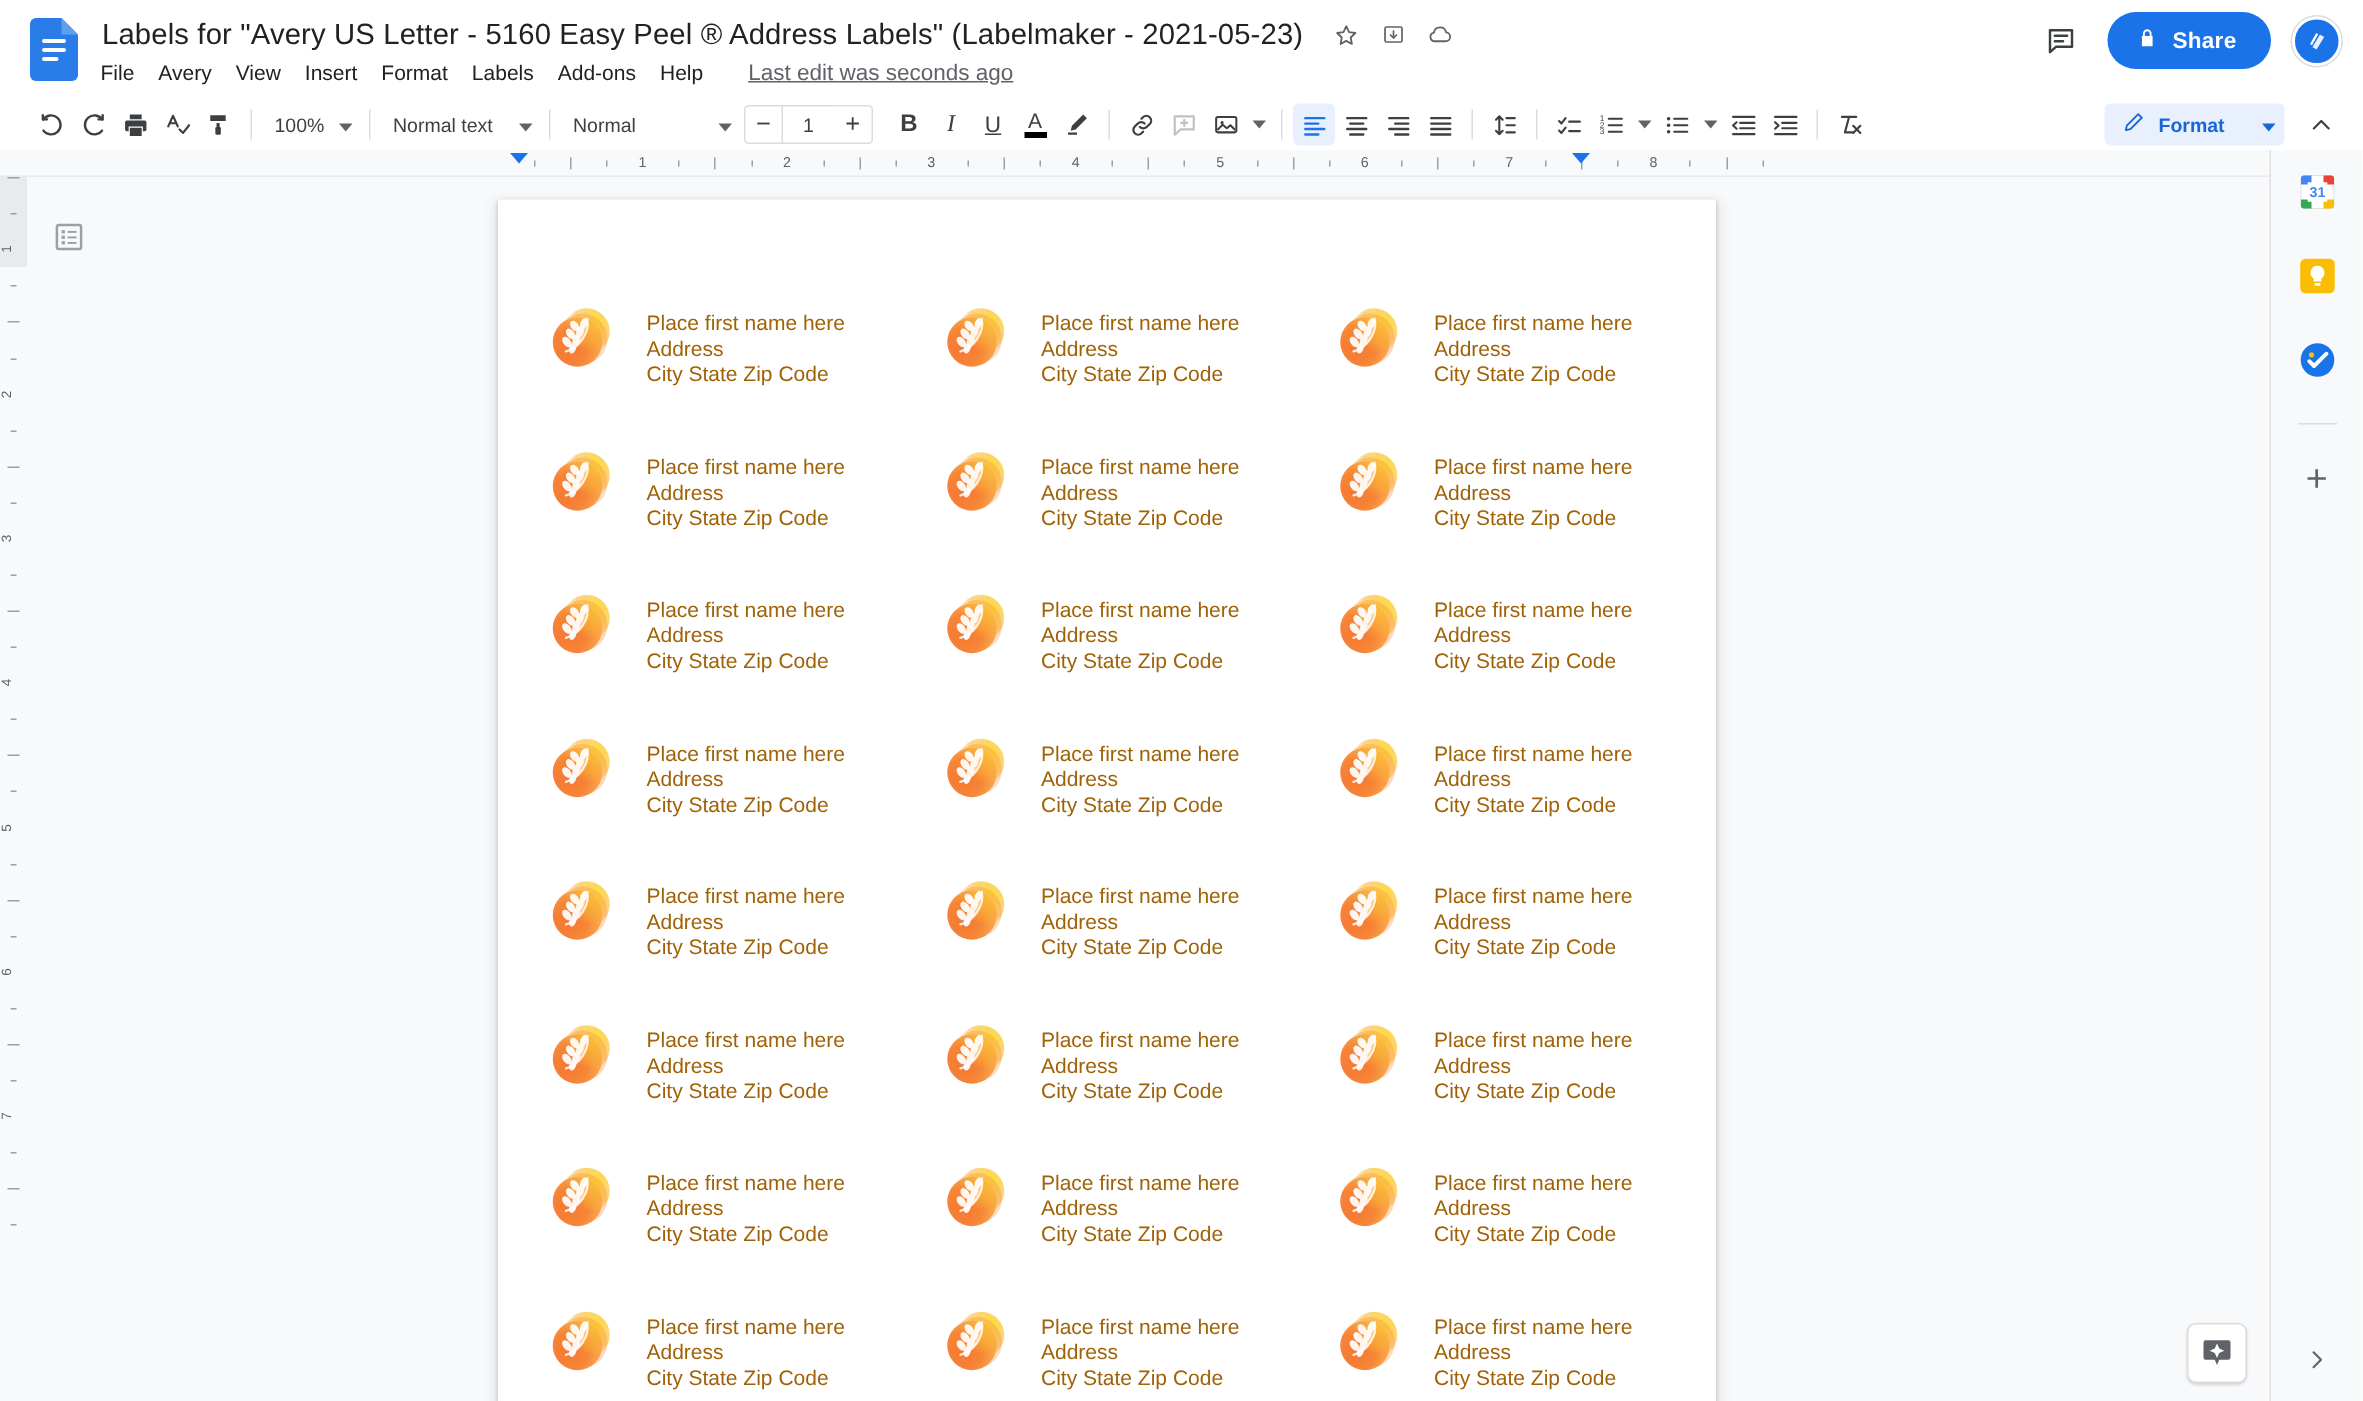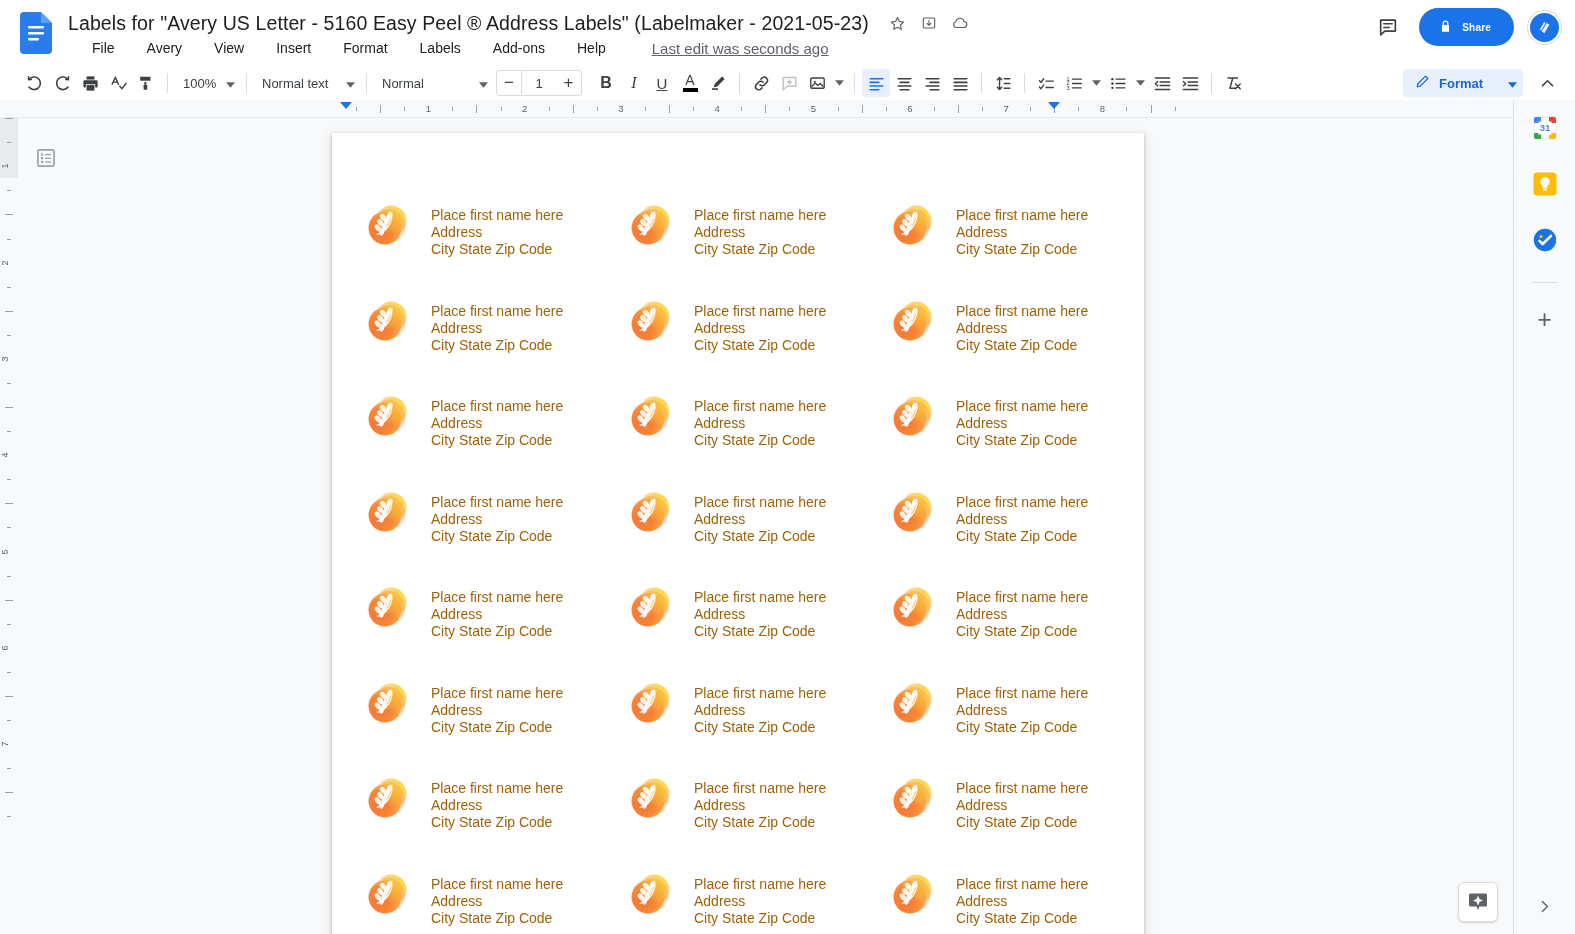--- a/index.html
+++ b/index.html
@@ -17,33 +17,33 @@
   .docs-logo svg { display:block; }
 
   .title-row { position:absolute; left:64px; top:8px; height:30px; display:flex; align-items:center; }
   .doc-title {
     font-size:19.5px; color:#202124; letter-spacing:0.1px; white-space:nowrap;
     padding:2px 4px; border-radius:3px;
   }
   .title-icons { display:flex; align-items:center; gap:9px; margin-left:14px; }
   .title-icons .ticon { width:22px; height:22px; display:flex; align-items:center; justify-content:center; color:#5f6368; cursor:pointer; }
 
-  .menubar { position:absolute; left:84px; top:37px; display:flex; align-items:center; gap:16px; }
+  .menubar { position:absolute; left:59px; top:37px; display:flex; align-items:center; gap:0; }
   .menu-item {
     font-size:14px; color:#202124; padding:3px 8px; border-radius:4px; cursor:pointer; white-space:nowrap;
   }
   .last-edit {
     font-size:15px; color:#5f6368; margin-left:22px; text-decoration:underline; cursor:pointer; white-space:nowrap;
   }
 
   .topright { position:absolute; right:14px; top:8px; display:flex; align-items:center; gap:14px; }
   .comment-btn { width:34px; height:34px; display:flex; align-items:center; justify-content:center; color:#3c4043; cursor:pointer; border-radius:50%; }
   .share-btn {
     display:flex; align-items:center; gap:9px; height:38px; padding:0 23px 0 19px;
-    background:#1a73e8; color:#fff; border-radius:19px; font-size:10px; font-weight:600;
+    background:#1a73e8; color:#fff; border-radius:19px; font-size:15px; font-weight:600;
     cursor:pointer; letter-spacing:0.2px;
   }
   .avatar {
     width:33px; height:33px; border-radius:50%; background:#1a73e8;
     display:flex; align-items:center; justify-content:center; cursor:pointer;
     border:2px solid #fff; box-shadow:0 0 0 1px #dadce0;
   }
 
   
   .toolbar {

